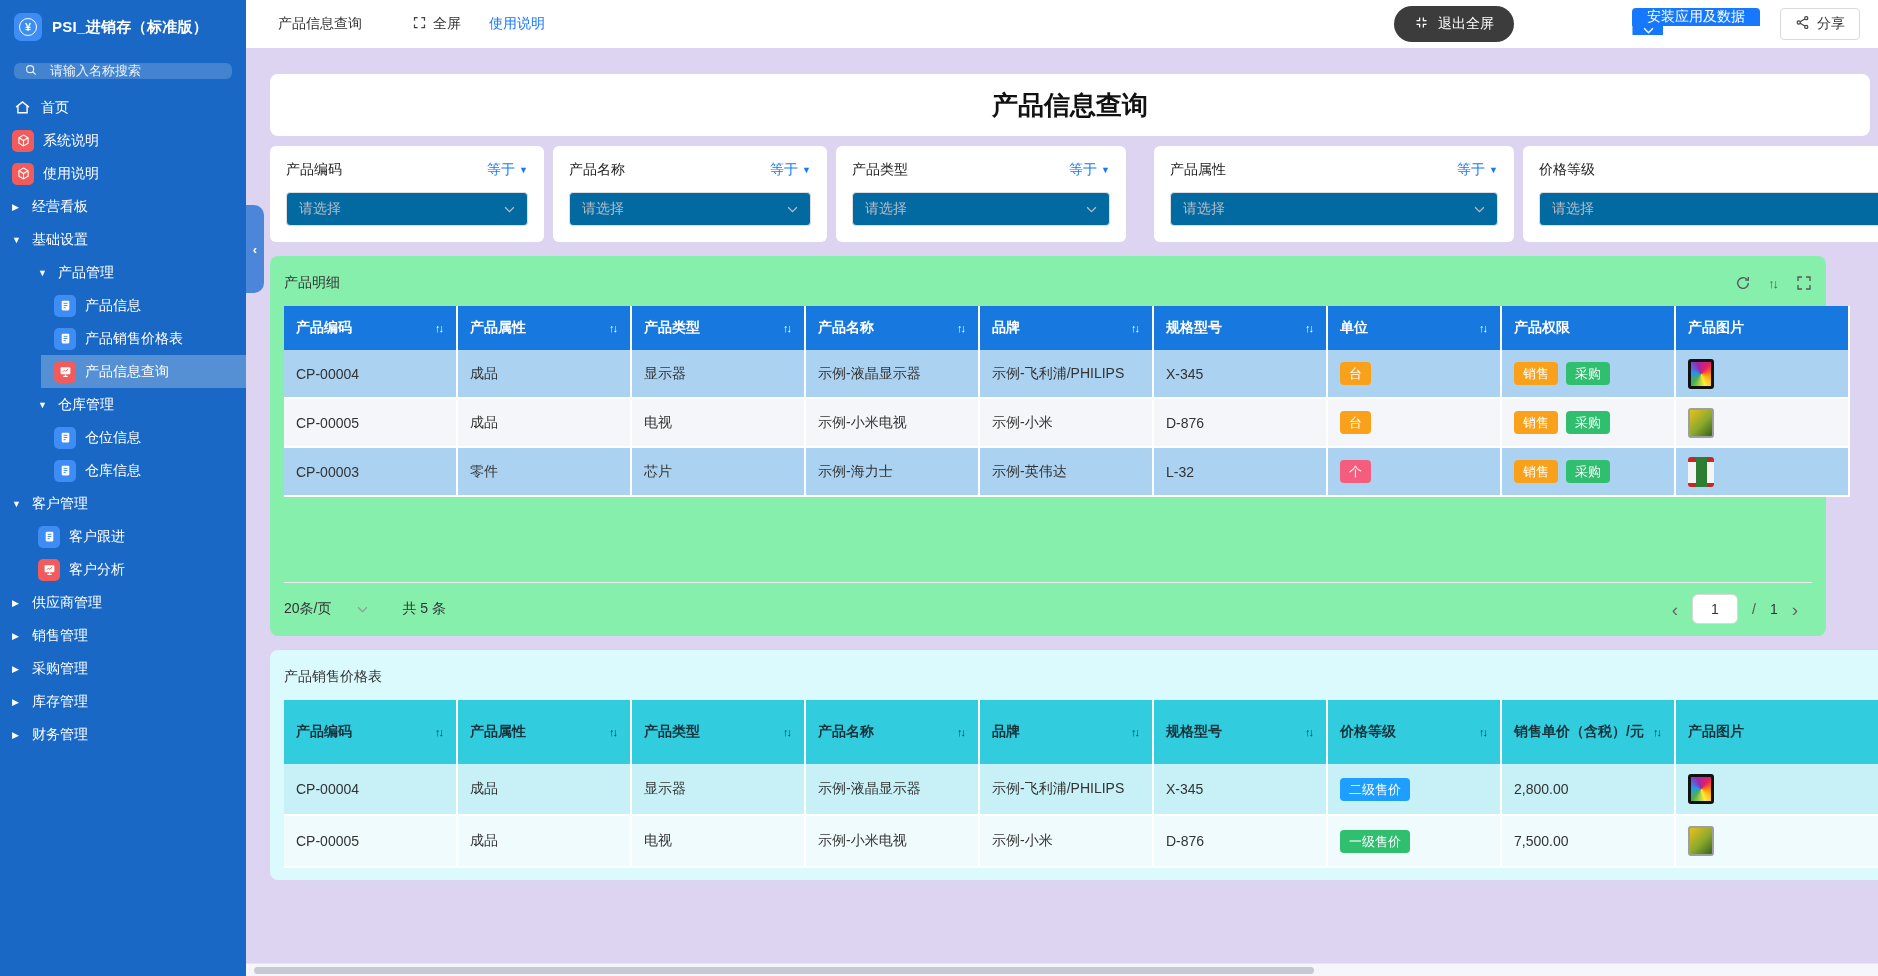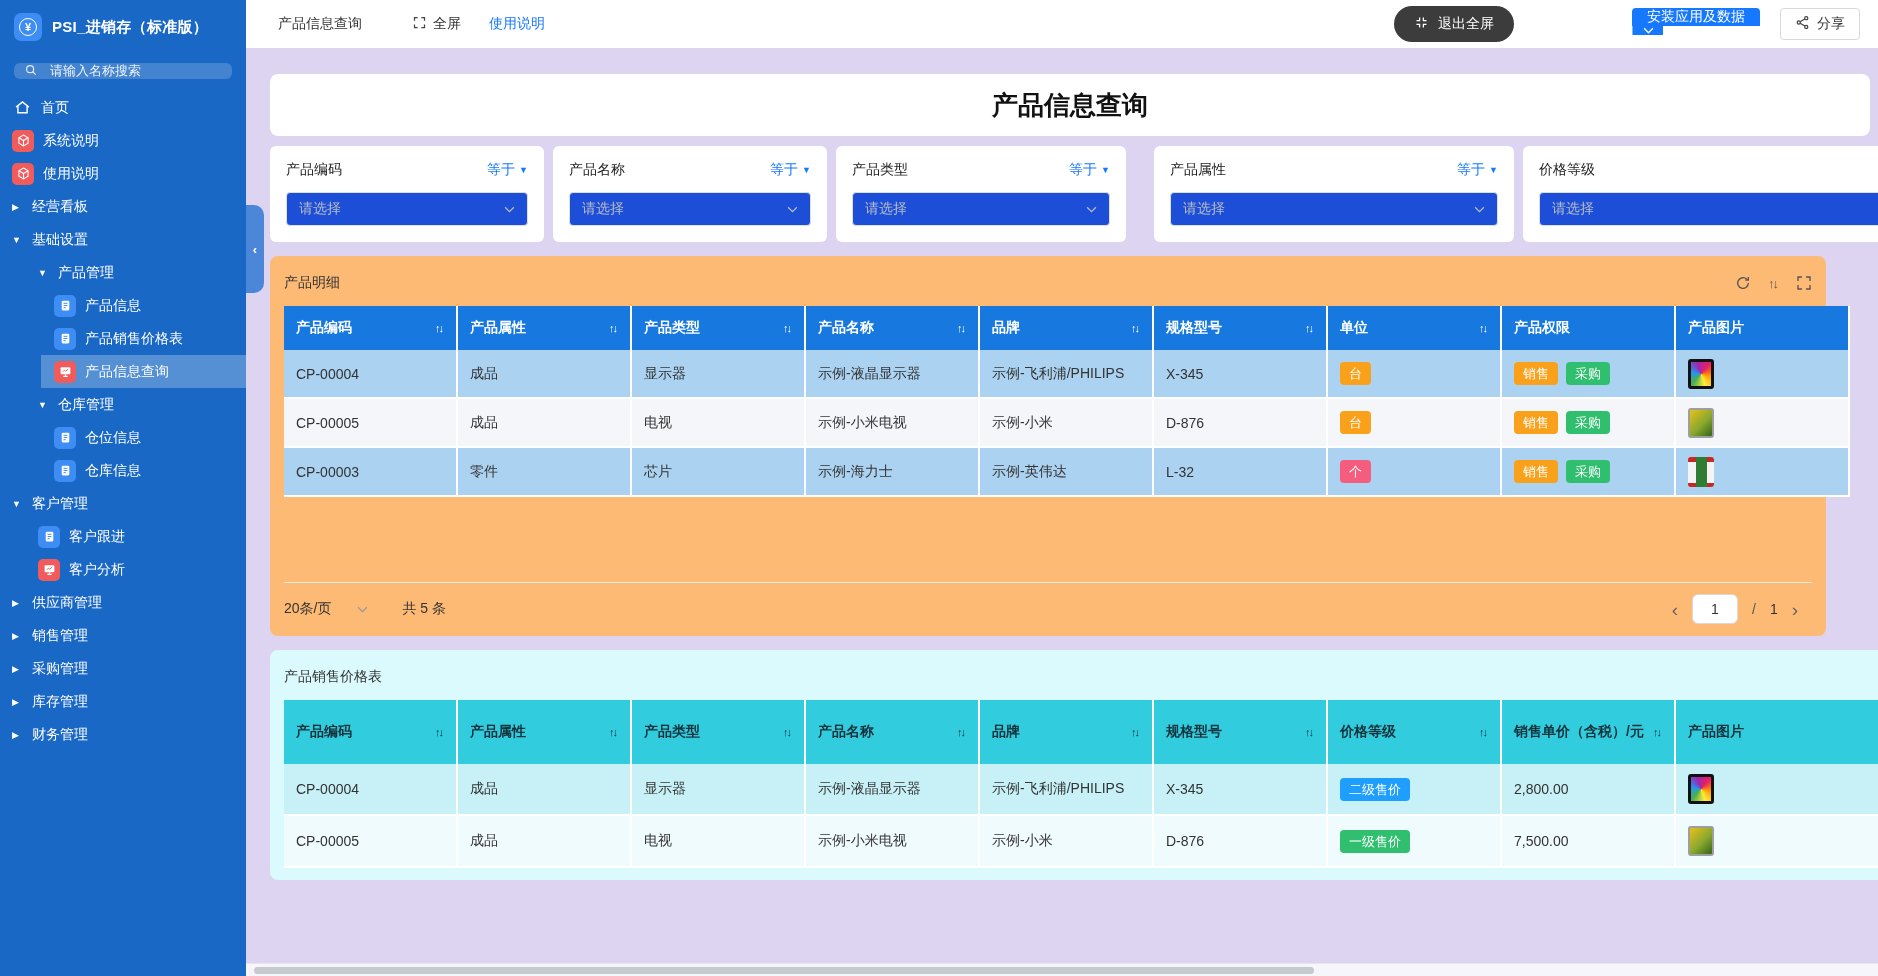--- a/index.html
+++ b/index.html
@@ -55,24 +55,24 @@
 
   .filters{display:flex;gap:9px;margin-top:10px;}
   .f-card{background:#fff;border-radius:6px;height:96px;padding:15px 16px 0;flex-shrink:0;}
   .f-card:nth-child(1),.f-card:nth-child(2){width:274px;}
   .f-card:nth-child(3){width:290px;}
   .f-card:nth-child(4){width:360px;margin-left:19px;}
   .f-card:nth-child(5){width:420px;}
   .f-top{display:flex;justify-content:space-between;align-items:center;font-size:14px;color:#222;}
   .f-op{color:var(--accent);display:flex;align-items:center;gap:4px;cursor:pointer;}
   .f-op .tri{font-size:9px;}
-  .f-select{margin-top:13px;height:34px;border:1px solid #dcdfe3;border-radius:4px;background:#1d4ed8;display:flex;align-items:center;justify-content:space-between;padding:0 12px;font-size:14px;color:#b7bcc4;cursor:pointer;}
+  .f-select{margin-top:13px;height:34px;border:1px solid #dcdfe3;border-radius:4px;background:#0369a1;display:flex;align-items:center;justify-content:space-between;padding:0 12px;font-size:14px;color:#b7bcc4;cursor:pointer;}
 
   .card{border-radius:8px;margin-top:14px;padding:12px 14px;}
-  .card-white{background:#fdba74;width:1556px;}
+  .card-white{background:#86efac;width:1556px;}
   .card-cyan{background:#dbfafd;width:1800px;}
   .card-head{display:flex;justify-content:space-between;align-items:center;height:30px;font-size:14px;color:#333;margin-bottom:8px;}
   .card-tools{display:flex;gap:17px;align-items:center;color:#555;}
   .tool{cursor:pointer;display:flex;align-items:center;font-size:14px;color:#555;}
   .tool.sort-glyph{letter-spacing:-2px;font-size:13px;padding-right:2px;}
 
   table{border-collapse:separate;border-spacing:0;table-layout:fixed;}
   #t1{width:1566px;}
   #t2{width:1740px;}
   #t1 col{width:174px;}

